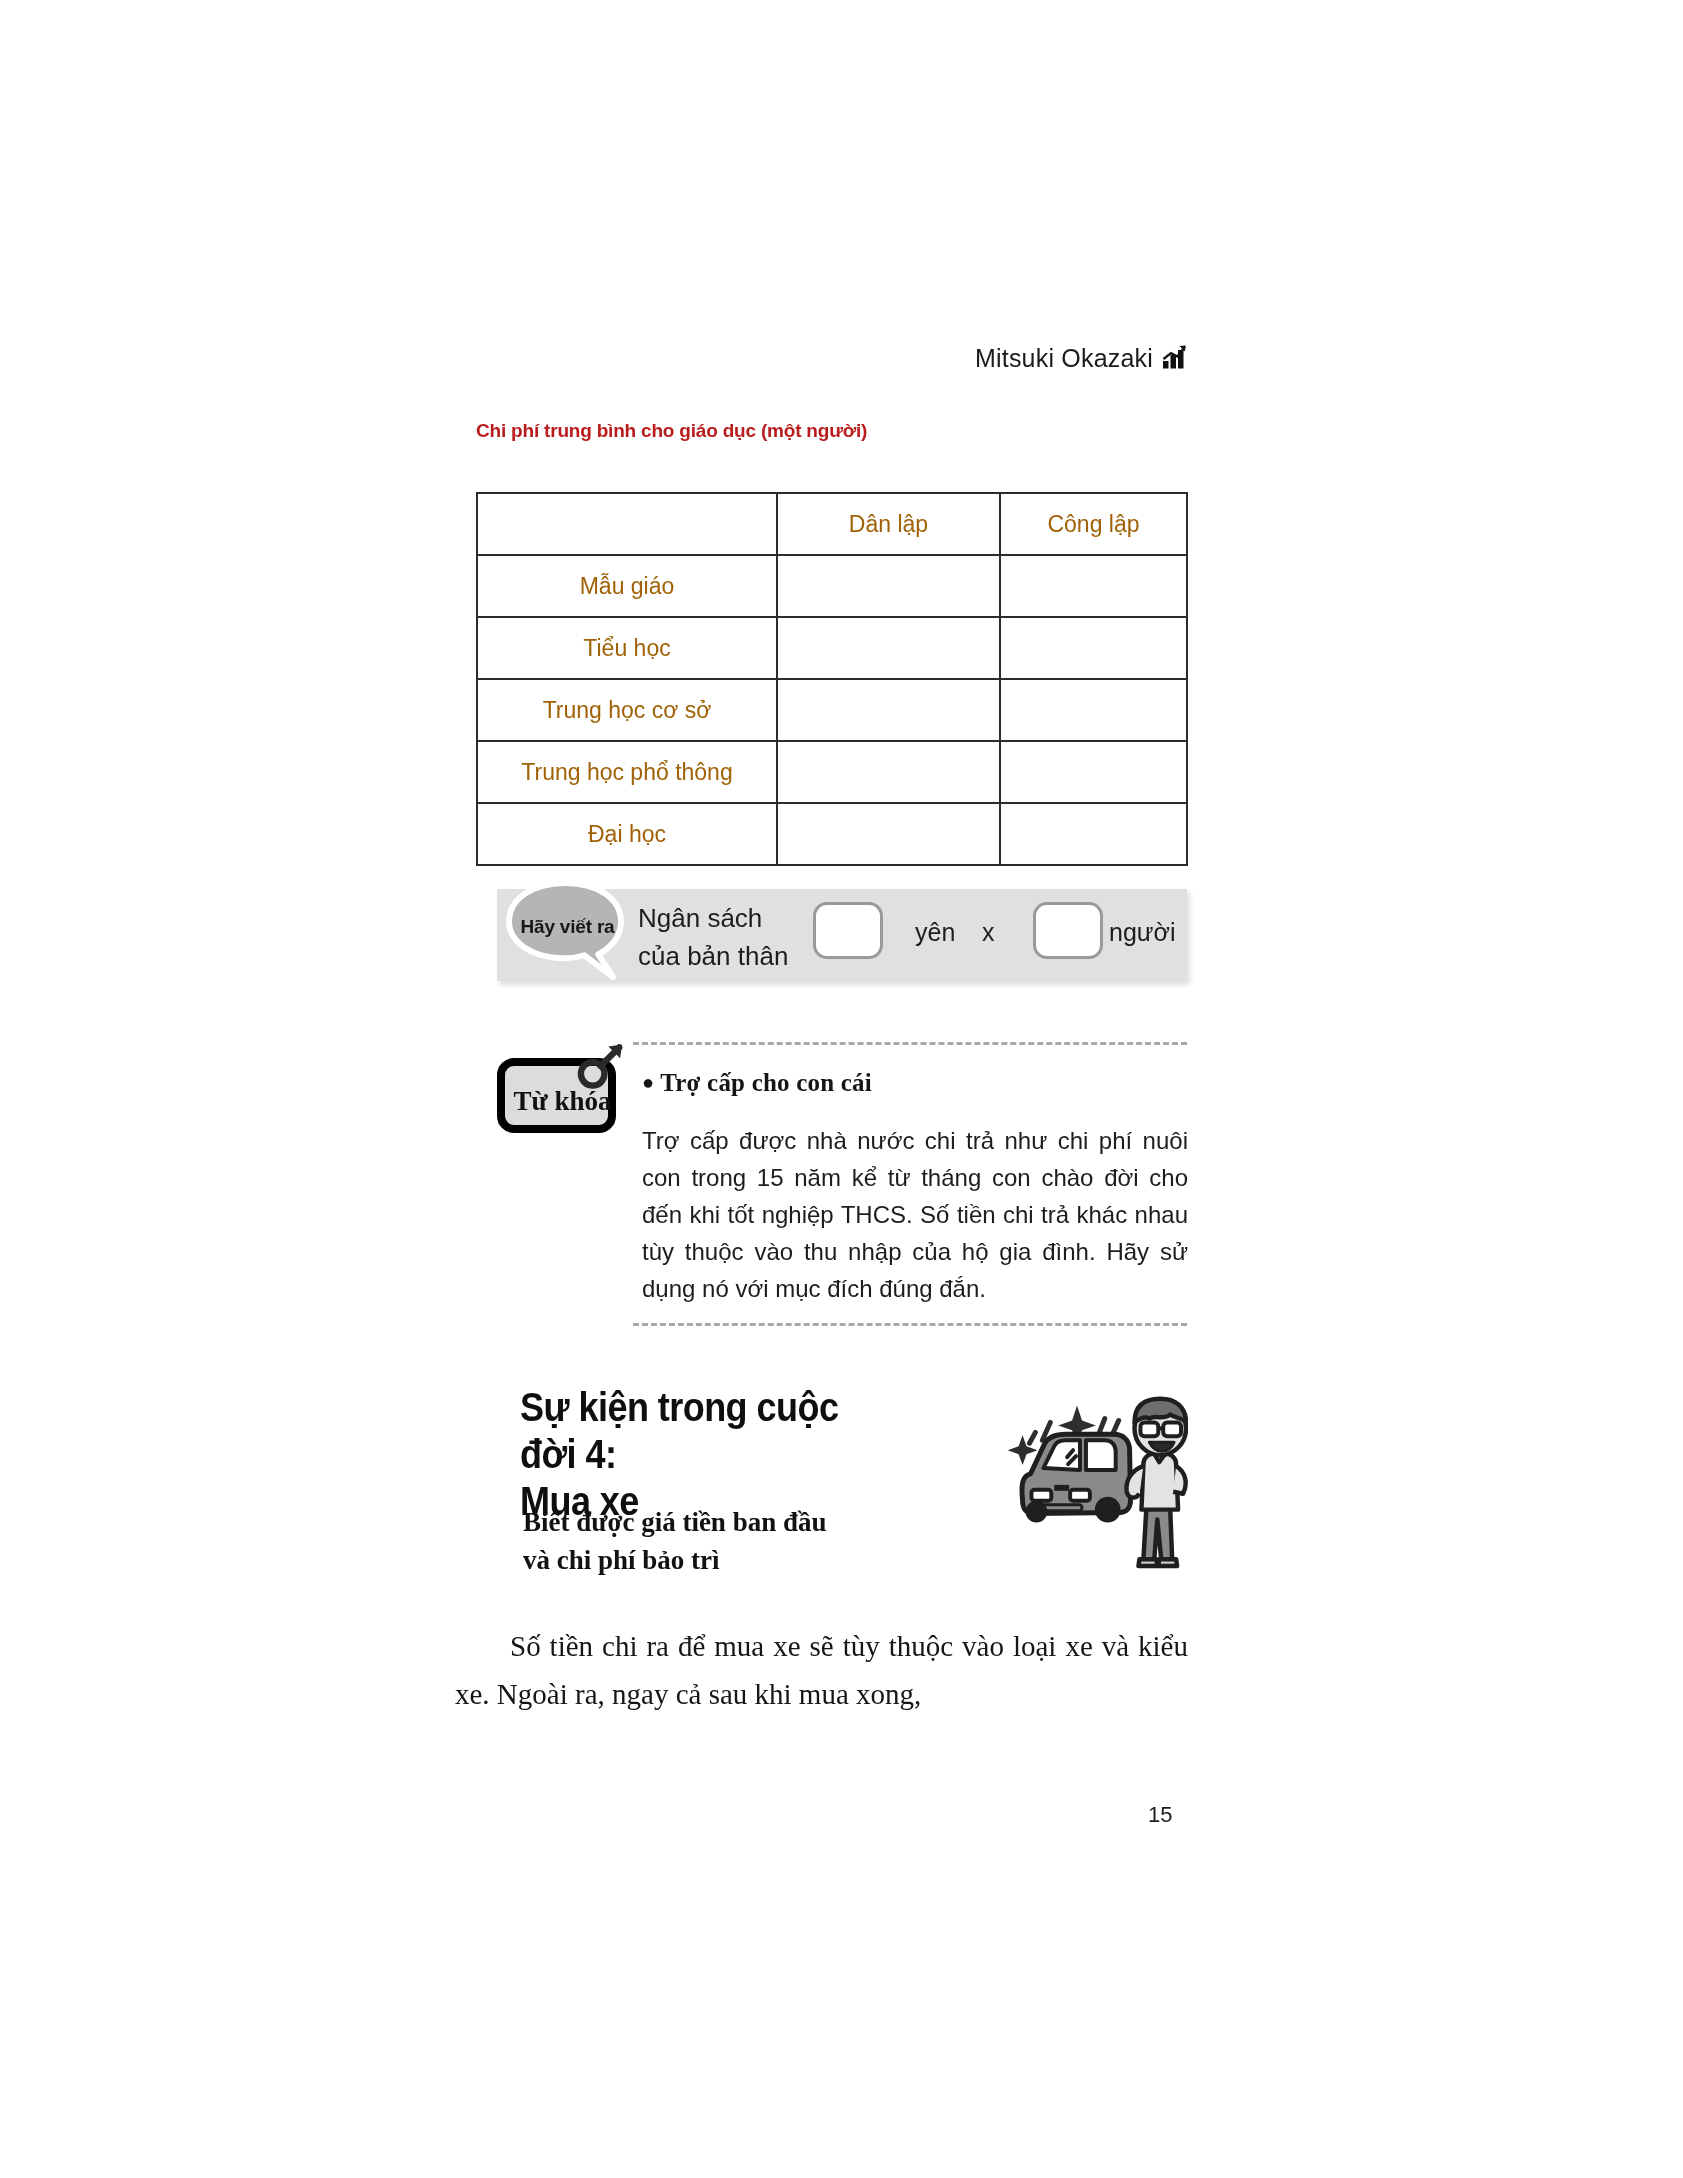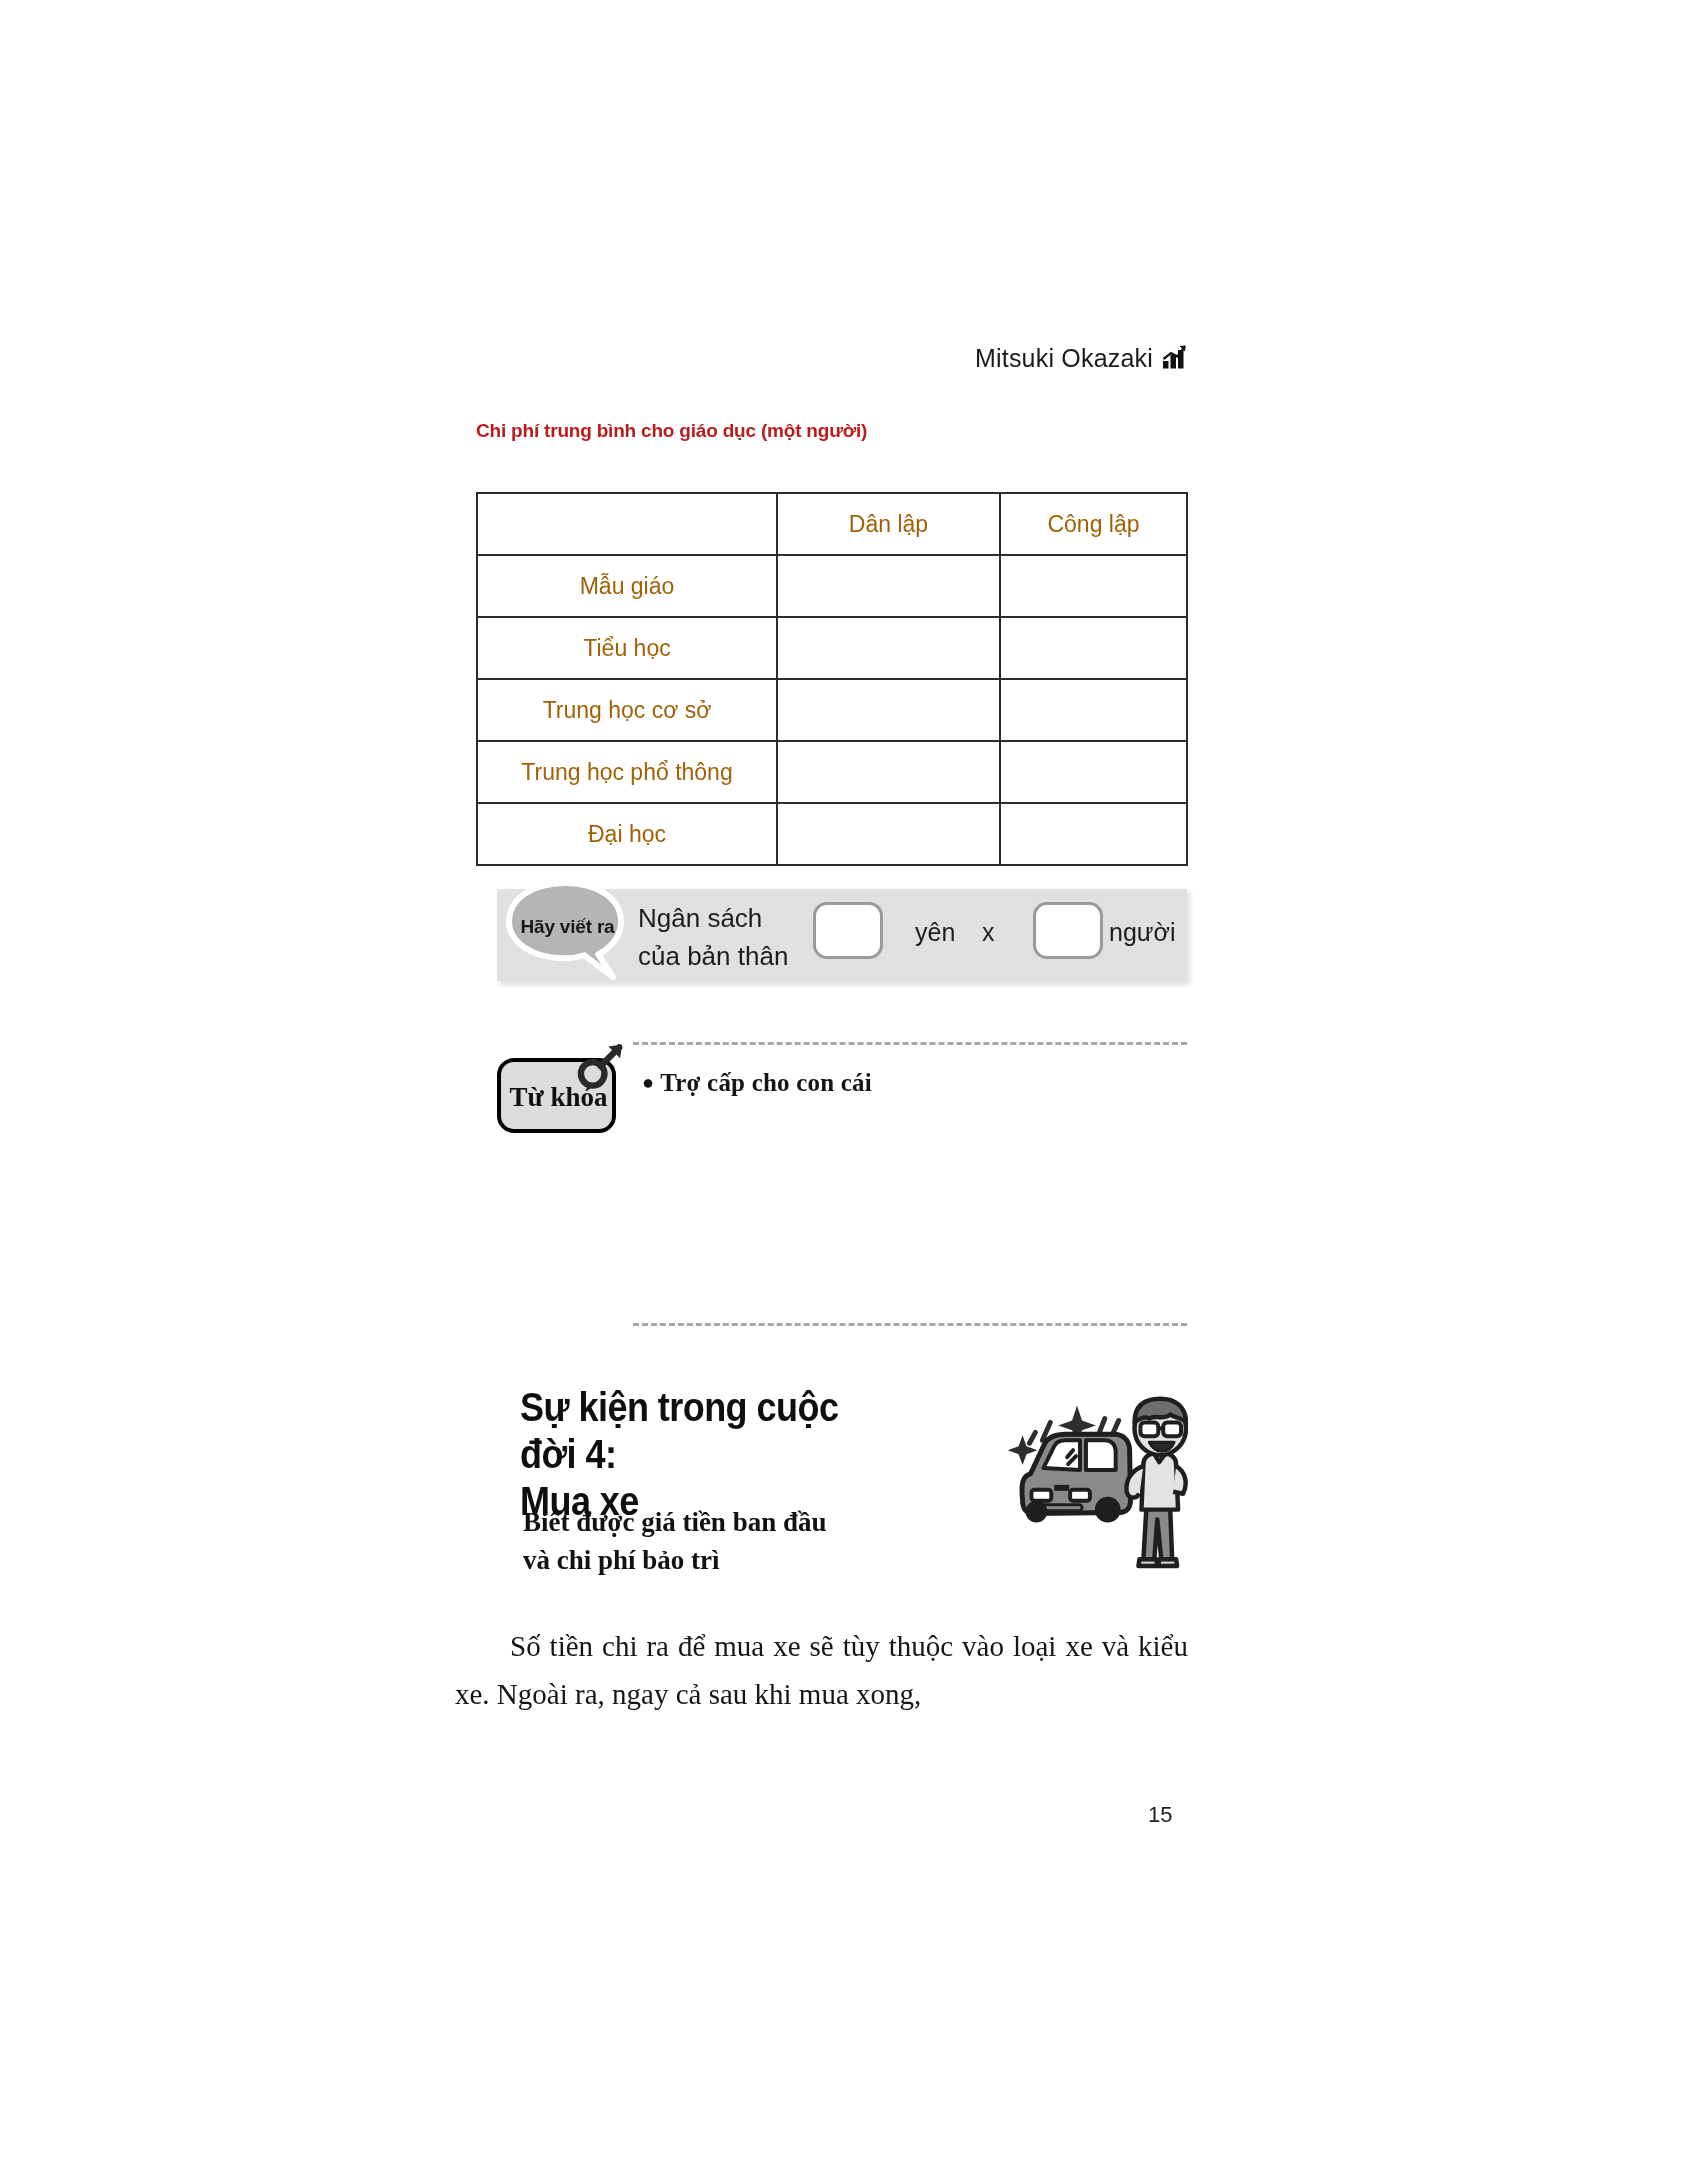--- a/index.html
+++ b/index.html
@@ -147,21 +147,21 @@
   #dash-top { top: 1042px; }
   #dash-bottom { top: 1323px; }
 
   .kw-badge {
     position: absolute;
     left: 497px;
     top: 1058px;
     width: 119px;
     height: 75px;
     background: #dcdcdc;
-    border: 4px solid #000000;
+    border: 8px solid #000000;
     border-radius: 17px;
     box-sizing: border-box;
   }
   .kw-badge-text {
     position: absolute;
     left: 0; top: 0;
     width: 115px;
     height: 71px;
     display: flex;
     align-items: center;
@@ -346,20 +346,21 @@
       <path d="M25 24 L44 5" stroke="#2a2a2a" stroke-width="6.5" stroke-linecap="round"></path>
       <path d="M33 4 L47 2 L45 16 Z" fill="#2a2a2a"></path>
     </svg>
   </span>
 
   <div class="kw-term">
     <span class="dot">●</span>
     <span>Trợ cấp cho con cái</span>
   </div>
 
+  <div class="kw-body">Trợ cấp được nhà nước chi trả như chi phí nuôi con trong 15 năm kể từ tháng con chào đời cho đến khi tốt nghiệp THCS. Số tiền chi trả khác nhau tùy thuộc vào thu nhập của hộ gia đình. Hãy sử dụng nó với mục đích đúng đắn.</div>
 
   <div class="dashline" id="dash-bottom"></div>
 
   <div class="event-title">
     <span>Sự kiện trong cuộc đời 4:</span><br>
     <span>Mua xe</span>
   </div>
 
   <div class="event-subtitle">
     <span>Biết được giá tiền ban đầu</span><br>

